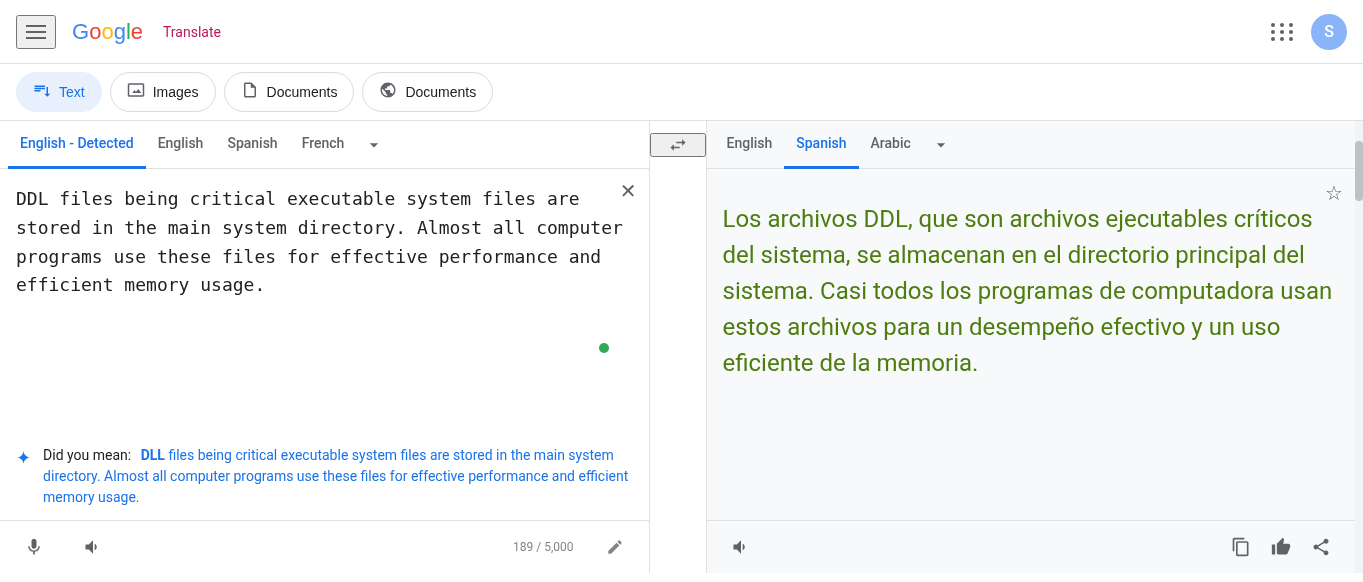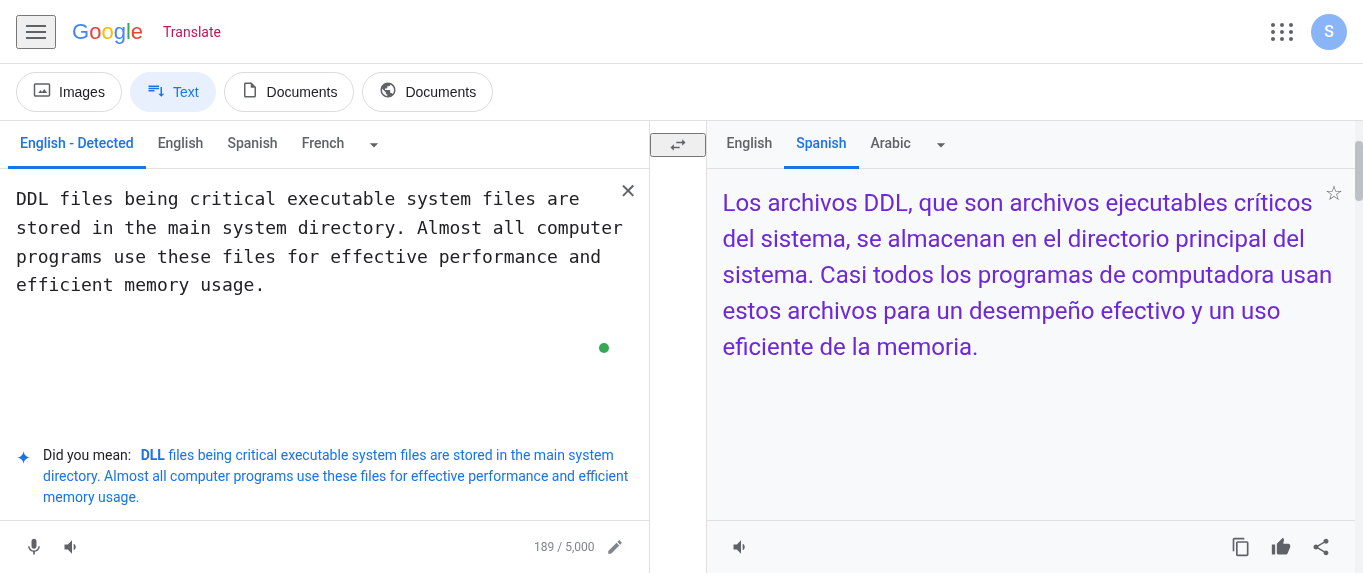--- a/index.html
+++ b/index.html
@@ -167,21 +167,21 @@
     .dym-text strong { font-weight: bold; margin-left: 6px; }
 
     
     .bottom-toolbar {
       display: flex;
       align-items: center;
       justify-content: space-between;
       padding: 8px 16px;
       border-top: 1px solid #e0e0e0;
     }
-    .toolbar-left, .toolbar-right { display: flex; align-items: center; gap: 2px; }
+    .toolbar-left, .toolbar-right { display: flex; align-items: center; gap: 23px; }
     .icon-btn {
       background: none;
       border: none;
       cursor: pointer;
       color: #5f6368;
       width: 36px;
       height: 36px;
       display: flex;
       align-items: center;
       justify-content: center;
@@ -194,22 +194,23 @@
     
     .output-area {
       flex: 1;
       padding: 16px;
       background: #f8f9fa;
       overflow-y: auto;
     }
     .translated-text {
       font-size: 24px;
       line-height: 1.5;
-      color: #6d28d9;
+      color: #4d7c0f;
       font-weight: 400;
+      margin-top: 16px;
     }
     .output-bottom-toolbar {
       display: flex;
       align-items: center;
       justify-content: space-between;
       padding: 8px 16px;
       border-top: 1px solid #e0e0e0;
       background: #f8f9fa;
     }
     .output-right { display: flex; align-items: center; gap: 4px; }
@@ -286,35 +287,35 @@
         <div class="apps-dot"></div>
           <div class="apps-dot"></div>
           <div class="apps-dot"></div>
       </div>
     </div>
     <div class="avatar">S</div>
   </div>
 </div>
 
 <div class="mode-tabs">
+  <button class="mode-tab active">
+    <span class="mode-tab-icon">
+      <svg width="18" height="18" viewBox="0 0 24 24" fill="#1a73e8">
+          <path d="M2 6v2h14V6H2zm0 3v2h14V9H2zm0 3v2h8v-2H2zm16-4v9h-3l4 4 4-4h-3V8h-2z"></path>
+        </svg>
+    </span>
+    <span>Text</span>
+  </button>
   <button class="mode-tab">
     <span class="mode-tab-icon">
       <svg width="18" height="18" viewBox="0 0 24 24" fill="#5f6368">
           <path d="M21 3H3C2 3 1 4 1 5v14c0 1.1.9 2 2 2h18c1 0 2-1 2-2V5c0-1-1-2-2-2zm0 16H3V5h18v14zm-10-7l-3 4H7l3-4 2 2.5 3-4 4 5.5H8z"></path>
         </svg>
     </span>
     <span>Images</span>
-  </button>
-  <button class="mode-tab active">
-    <span class="mode-tab-icon">
-      <svg width="18" height="18" viewBox="0 0 24 24" fill="#1a73e8">
-          <path d="M2 6v2h14V6H2zm0 3v2h14V9H2zm0 3v2h8v-2H2zm16-4v9h-3l4 4 4-4h-3V8h-2z"></path>
-        </svg>
-    </span>
-    <span>Text</span>
   </button>
   <button class="mode-tab">
     <span class="mode-tab-icon">
       <svg width="18" height="18" viewBox="0 0 24 24" fill="#5f6368">
           <path d="M14 2H6c-1.1 0-2 .9-2 2v16c0 1.1.9 2 2 2h12c1.1 0 2-.9 2-2V8l-6-6zm4 18H6V4h7v5h5v11z"></path>
         </svg>
     </span>
     <span>Documents</span>
   </button>
   <button class="mode-tab">

